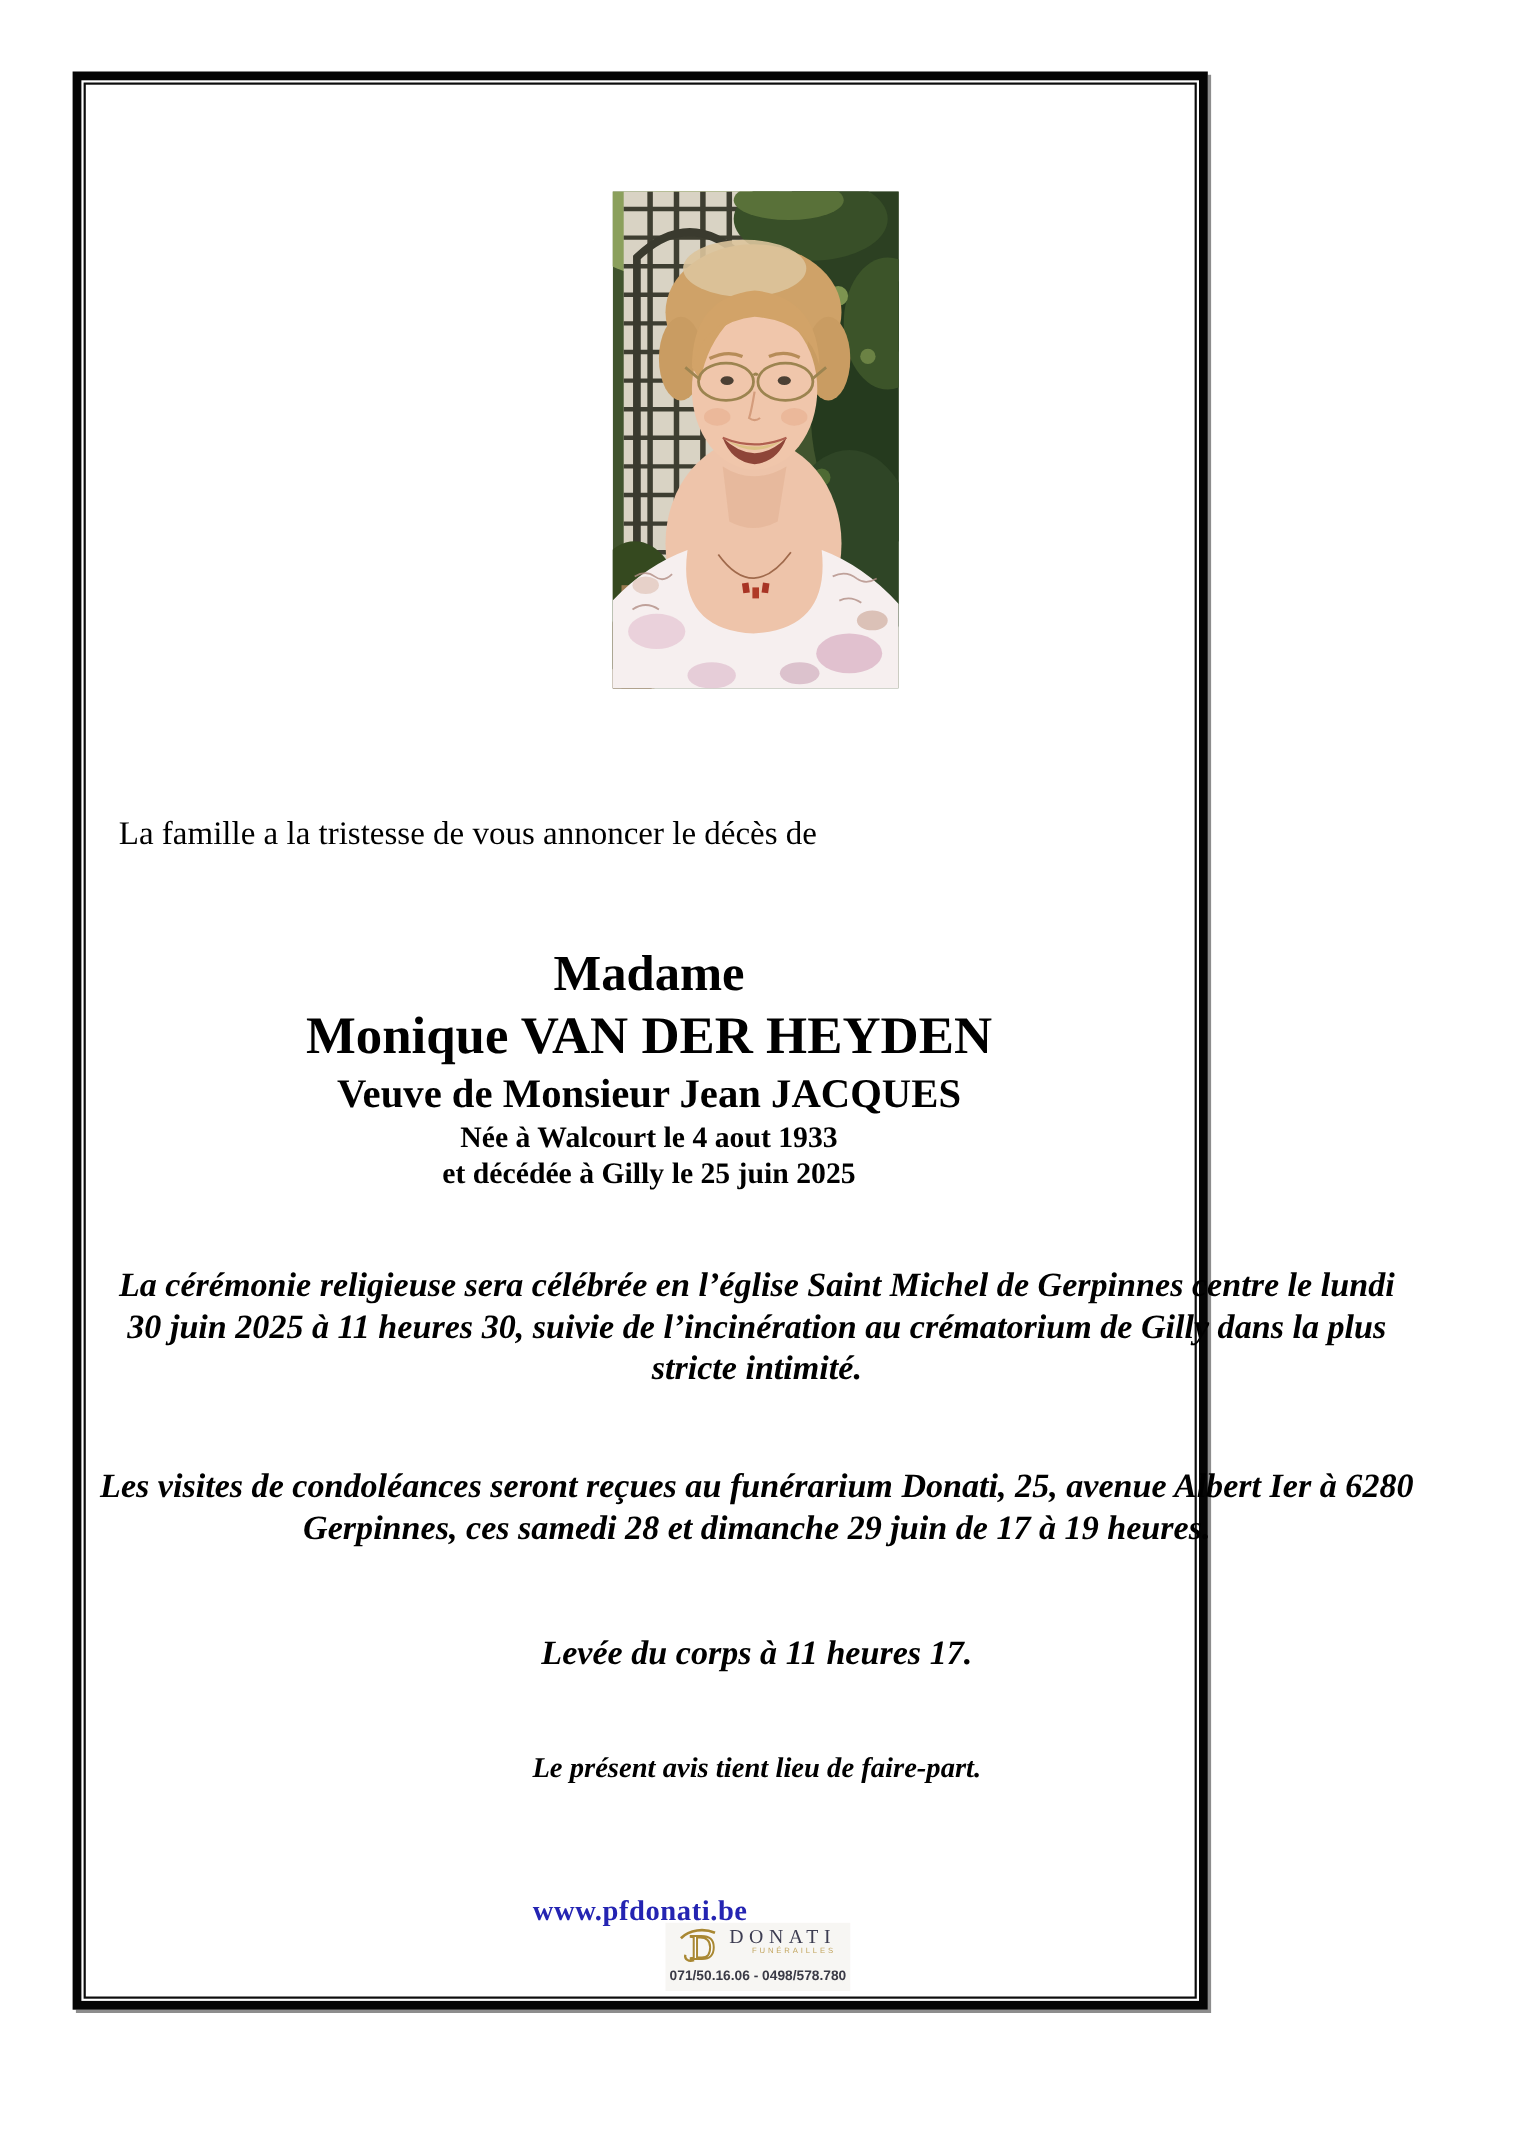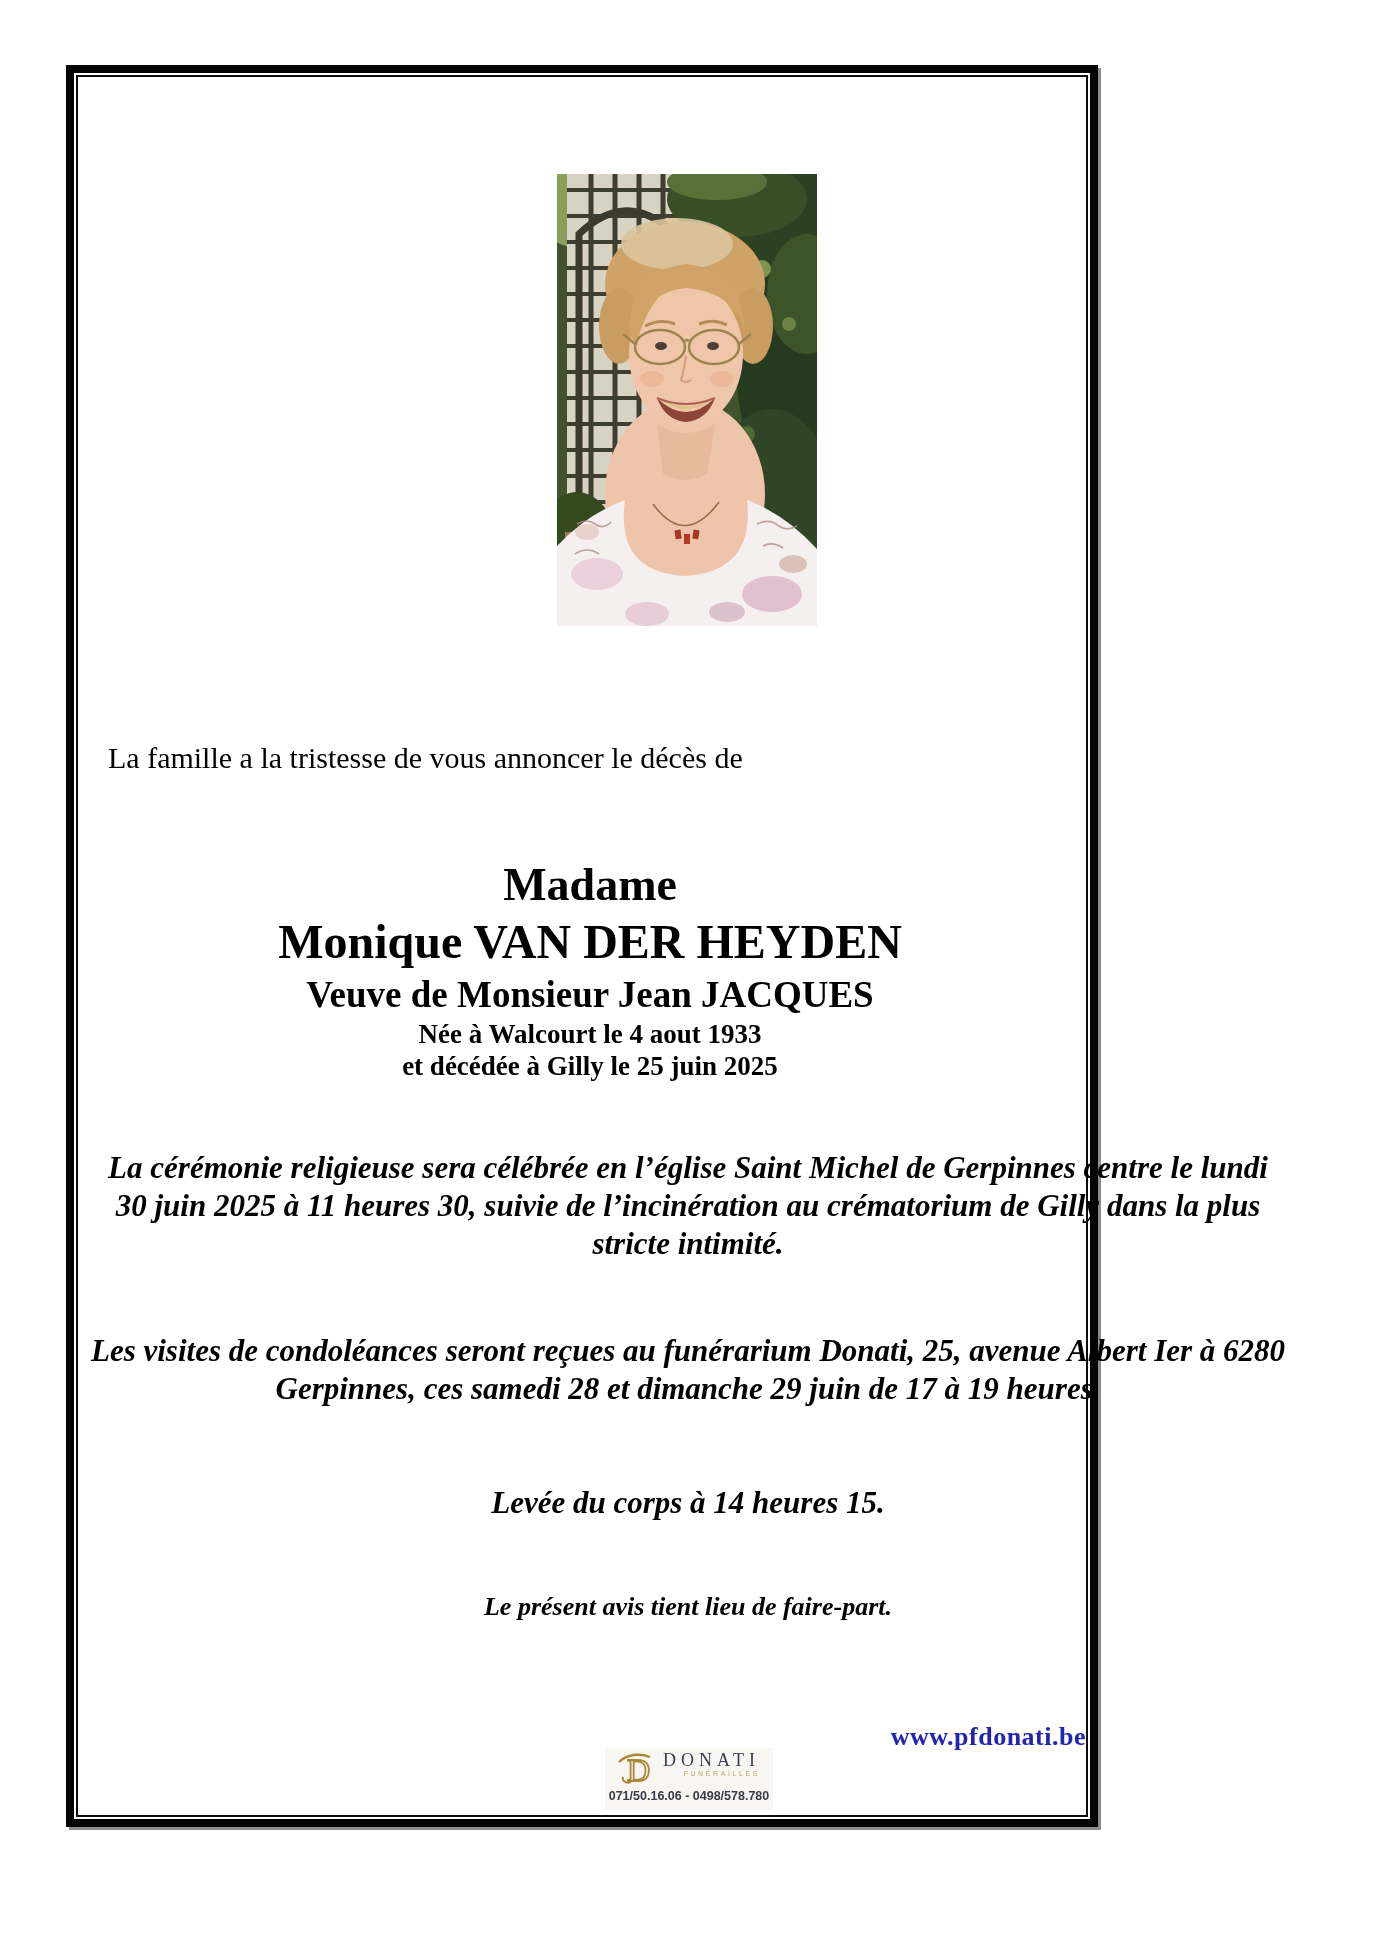--- a/index.html
+++ b/index.html
@@ -30,21 +30,21 @@
   .para{
     position:absolute;left:12px;width:1196px;margin:0;text-align:center;
     font-weight:bold;font-style:italic;font-size:31px;line-height:38px;
   }
   .ceremony{top:1072px;}
   .visits{top:1255px;}
   .levee{top:1407px;}
   .notice{top:1514px;font-size:26px;line-height:32px;}
 
   .website{
-    position:absolute;left:0;right:0;top:1645px;text-align:right;
+    position:absolute;left:0;right:0;top:1645px;text-align:center;
     font-weight:bold;font-size:26px;letter-spacing:.5px;color:#2424b2;
   }
 
   .logo-box{
     position:absolute;left:527px;top:1671px;width:168px;height:62px;
     background:#f7f6f3;box-sizing:border-box;padding-top:3px;
     display:flex;flex-direction:column;align-items:center;
   }
   .logo-row{display:flex;align-items:flex-start;}
   .logo-mono{width:42px;height:34px;flex:0 0 auto;margin-top:1px;}
@@ -129,21 +129,21 @@
         <div class="names">
           <div class="d-title">Madame</div>
           <div class="d-name">Monique VAN DER HEYDEN</div>
           <div class="d-relation">Veuve de Monsieur Jean JACQUES</div>
           <div class="d-birth">Née à Walcourt le 4 aout 1933</div>
           <div class="d-death">et décédée à Gilly le 25 juin 2025</div>
         </div>
 
         <p class="para ceremony">La cérémonie religieuse sera célébrée en l’église Saint Michel de Gerpinnes centre le lundi 30 juin 2025 à 11 heures 30, suivie de l’incinération au crématorium de Gilly dans la plus stricte intimité.</p>
         <p class="para visits">Les visites de condoléances seront reçues au funérarium Donati, 25, avenue Albert Ier à 6280 Gerpinnes, ces samedi 28 et dimanche 29 juin de 17 à 19 heures.</p>
-        <p class="para levee">Levée du corps à 14 heures 15.</p>
+        <p class="para levee">Levée du corps à 11 heures 17.</p>
         <p class="para notice">Le présent avis tient lieu de faire-part.</p>
 
         <div class="website">www.pfdonati.be</div>
 
         <div class="logo-box">
           <div class="logo-row">
             <svg class="logo-mono" viewBox="0 0 42 34">
               <path d="M1 10 C 9 2, 22 1, 32 5" stroke="#a98833" stroke-width="2.4" fill="none"></path>
               <path d="M13 30 C 8 32, 4 29, 5 25" stroke="#a98833" stroke-width="2" fill="none"></path>
               <text x="9" y="29" font-family="Liberation Serif, serif" font-size="32" fill="#ffffff" stroke="#a98833" stroke-width="1.8">D</text>

